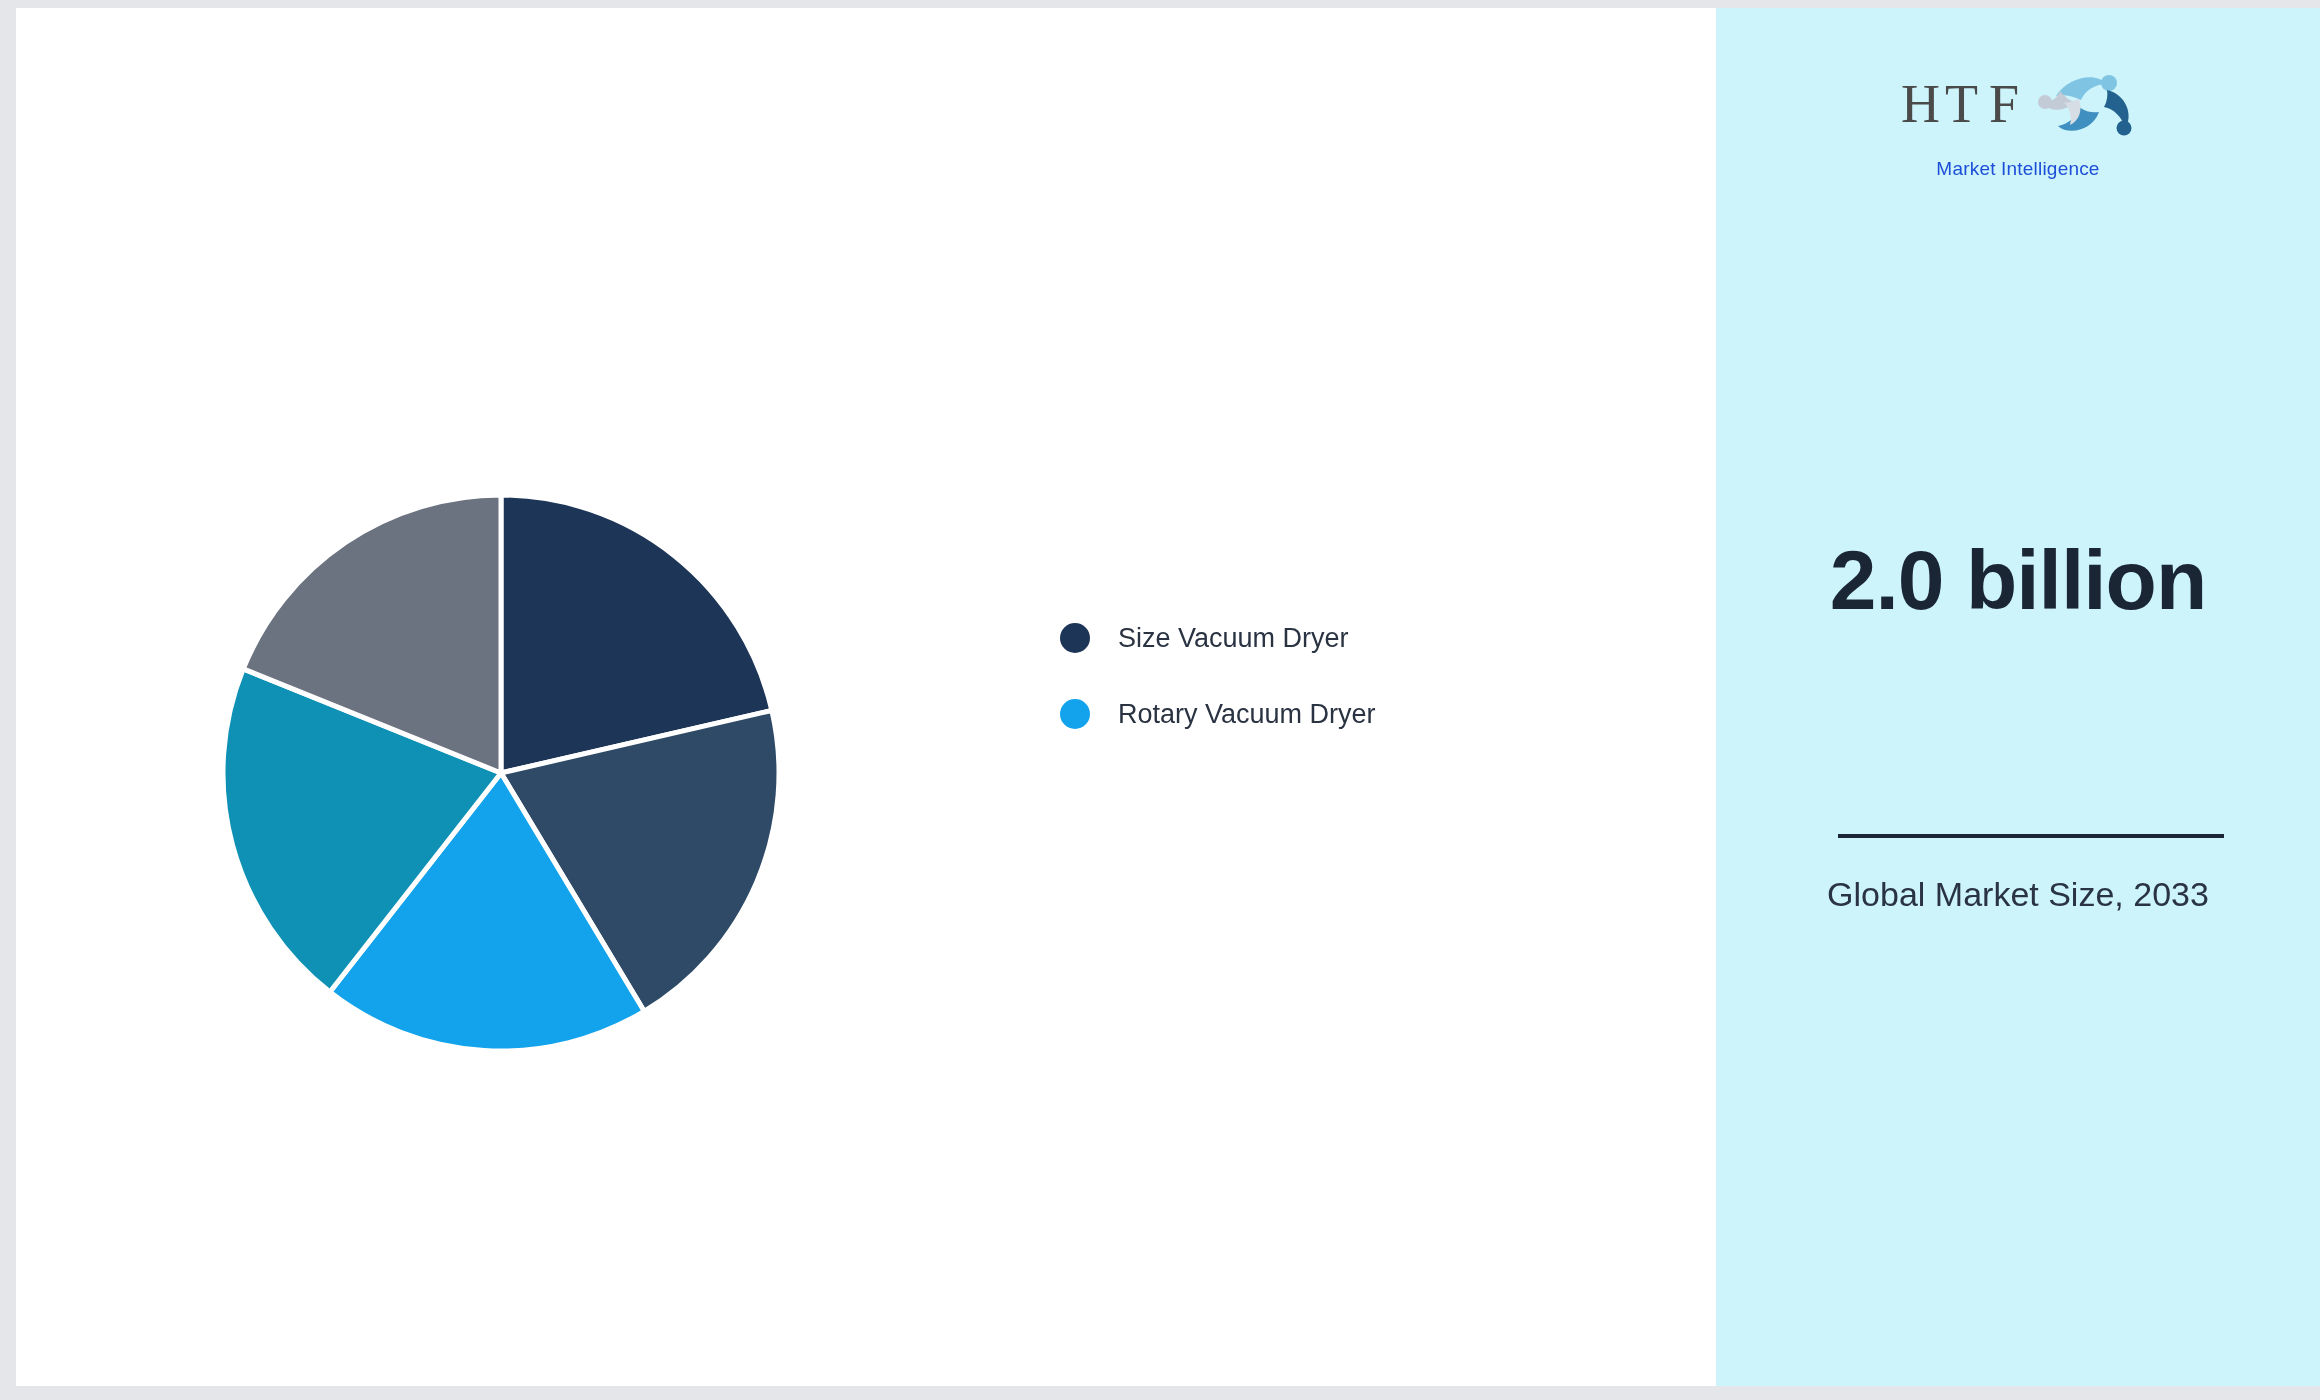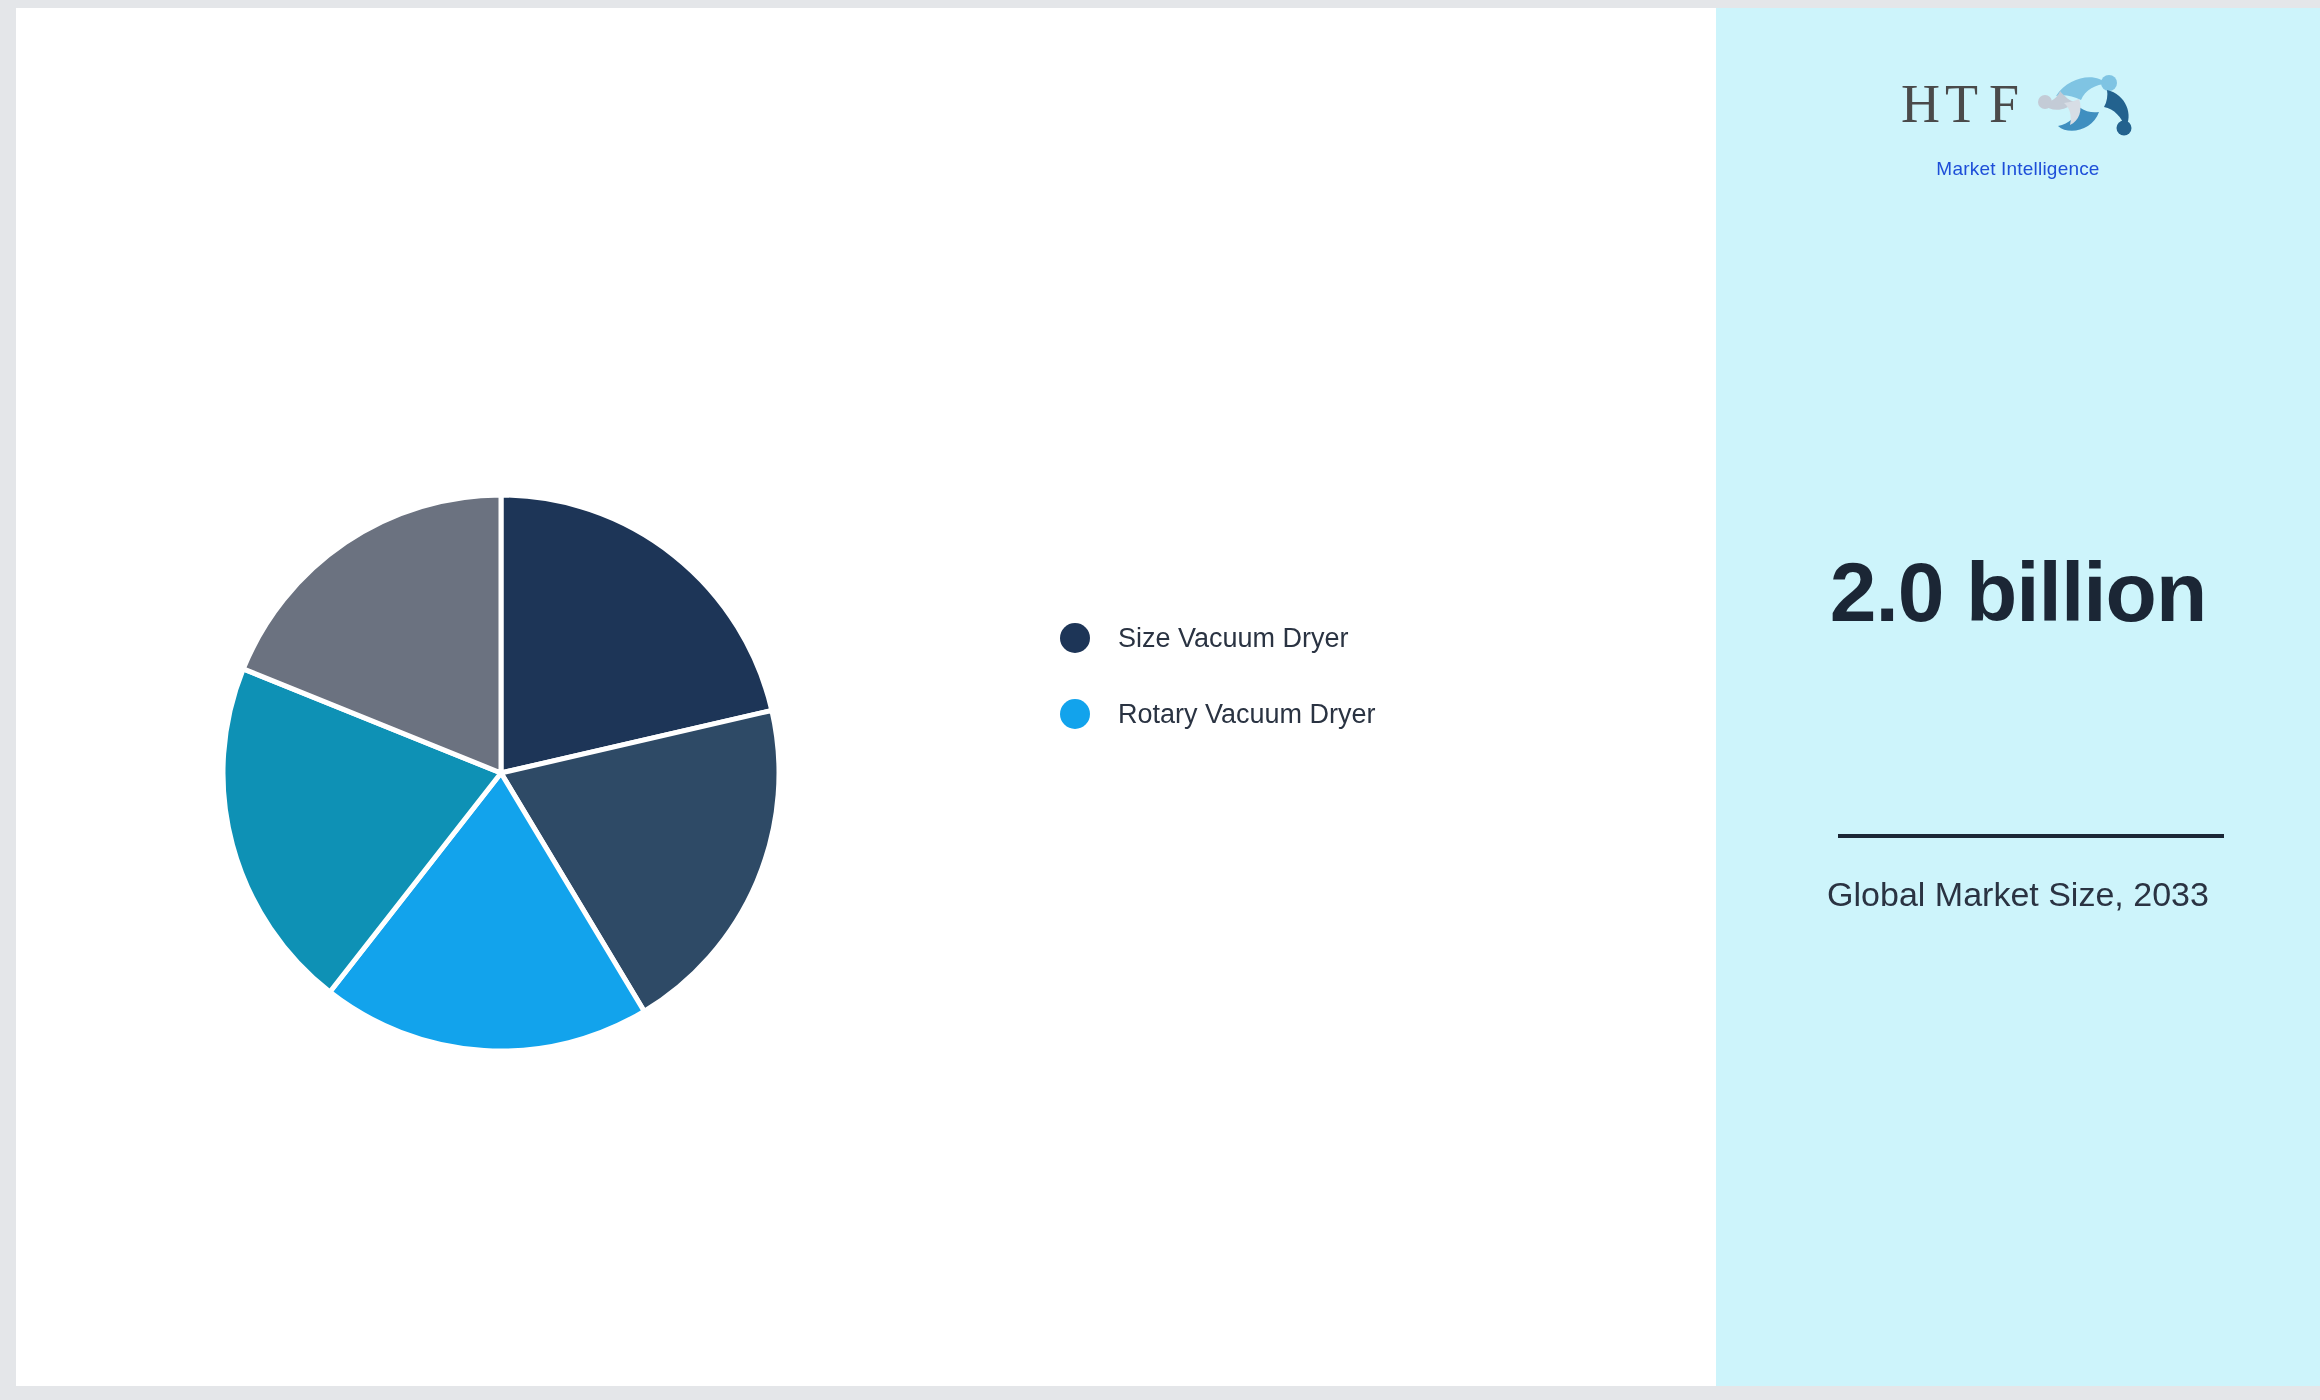--- a/index.html
+++ b/index.html
@@ -127,21 +127,21 @@
   #stat-block {
     position: absolute;
     left: 0;
     top: 0;
     width: 604px;
     height: 1378px;
   }
   #stat-value {
     position: absolute;
     left: 62px;
-    top: 540px;
+    top: 528px;
     width: 480px;
     text-align: center;
     font-size: 84px;
     font-weight: bold;
     line-height: 1.06;
     color: #1b2635;
     letter-spacing: -1px;
   }
   #stat-divider {
     position: absolute;

